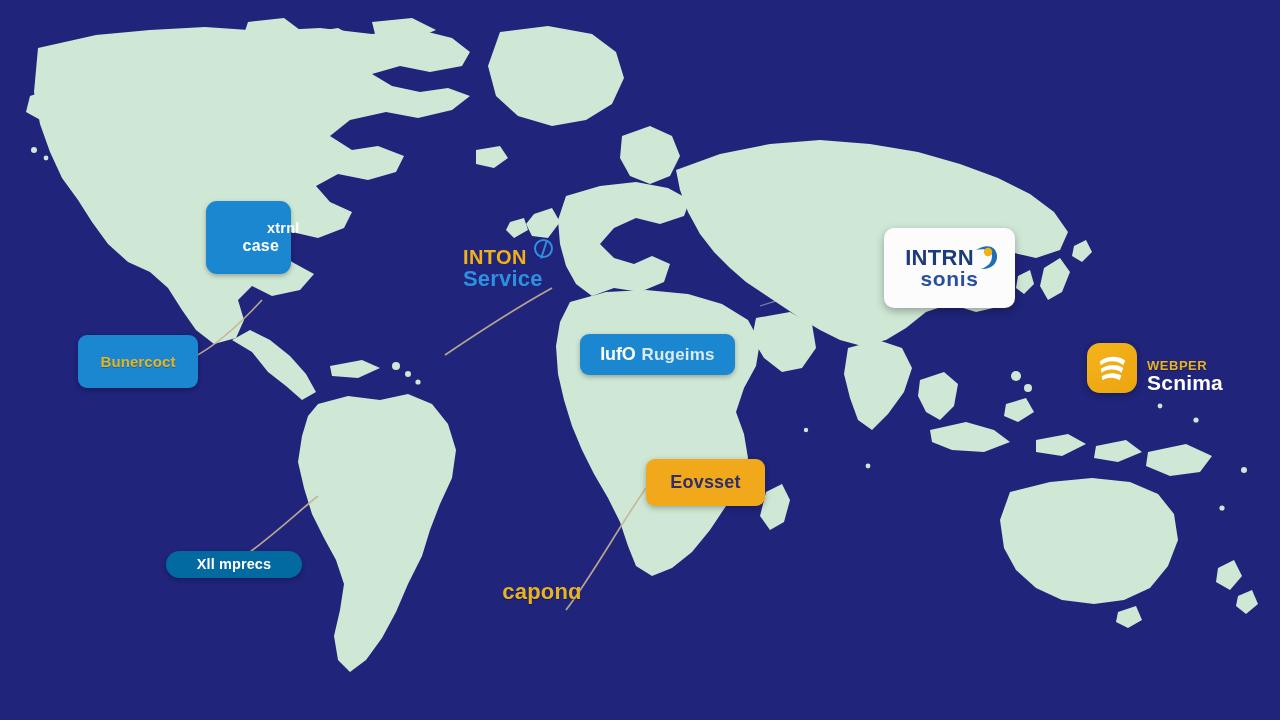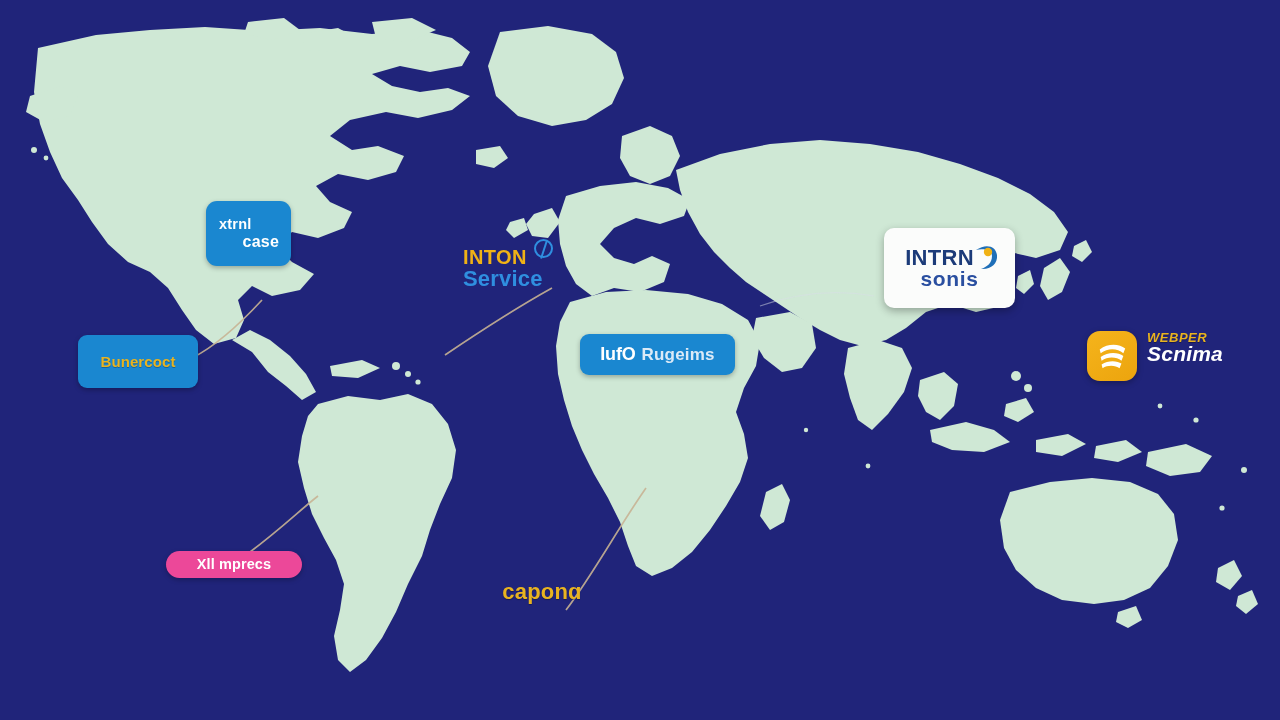--- a/index.html
+++ b/index.html
@@ -35,24 +35,25 @@
     flex-direction: column;
     align-items: center;
     justify-content: center;
     line-height: 1.02;
     white-space: nowrap;
   }
 
   
   .b-xtrnl {
     left: 206px; top: 201px;
-    width: 85px; height: 65px;
+    width: 85px; height: 73px;
     background: #1a87d0;
     border-radius: 11px;
     box-shadow: 0 2px 5px rgba(0,0,0,.28);
+    padding-left: 48px;
   }
   .b-xtrnl .l1 {
     color: #ffffff; font-weight: 700; font-size: 14.5px;
     letter-spacing: .2px; align-self: flex-start; margin-left: 13px;
   }
   .b-xtrnl .l2 {
     color: #ffffff; font-weight: 700; font-size: 16px;
     letter-spacing: .2px; align-self: flex-end; margin-right: 12px; margin-top: 2px;
   }
 
@@ -109,21 +110,21 @@
     box-shadow: 0 3px 8px rgba(0,0,0,.3);
   }
   .b-intrn .l1 {
     color: #1c3b79; font-weight: 800; font-size: 22px; letter-spacing: .3px;
     position: relative; padding-right: 20px;
   }
   .b-intrn .l2 { color: #2a4fa0; font-weight: 800; font-size: 21px; letter-spacing: .6px; margin-top: -1px; }
   .intrn-swoosh { position: absolute; right: -4px; top: -4px; width: 26px; height: 28px; }
 
   
-  .b-scnima { left: 1080px; top: 331px; width: 150px; height: 62px; flex-direction: row; align-items: flex-start; font-style: italic; }
+  .b-scnima { left: 1080px; top: 331px; width: 150px; height: 62px; flex-direction: row; align-items: flex-end; }
   .sc-icon {
     width: 50px; height: 50px; border-radius: 13px;
     background: linear-gradient(145deg,#f5b41c,#eca40d);
     box-shadow: 0 2px 6px rgba(0,0,0,.3);
     display: flex; align-items: center; justify-content: center; flex: none;
   }
   .sc-text { margin-left: 10px; display: flex; flex-direction: column; }
   .sc-text .l1 {
     color: #e8b320; font-weight: 800; font-size: 13px; letter-spacing: .5px;
     text-shadow: 0 1px 0 rgba(0,0,0,.3);
@@ -143,21 +144,21 @@
     border-left: 13px solid transparent; border-right: 5px solid transparent;
     border-top: 14px solid #fdfdfd;
   }
   .b-bubble .l1 { color: #1c3b79; font-weight: 800; font-size: 17px; letter-spacing: .1px; }
   .b-bubble .l2 { color: #3b62b5; font-weight: 700; font-size: 14px; letter-spacing: .4px; margin-top: 1px; }
 
   
   .b-pill {
     left: 166px; top: 551px;
     width: 136px; height: 27px;
-    background: #ec4899;
+    background: #0369a1;
     border-radius: 14px;
     flex-direction: row;
     box-shadow: 0 2px 5px rgba(0,0,0,.25);
   }
   .b-pill .l1 { color: #ffffff; font-weight: 700; font-size: 14.5px; letter-spacing: .1px; }
 
   
   .b-eov {
     left: 646px; top: 459px;
     width: 119px; height: 47px;
@@ -338,19 +339,22 @@
       <span class="l1">WEBPER</span>
       <span class="l2">Scnima</span>
     </span>
   </div>
 
 
   <div class="badge b-pill">
     <span class="l1">Xll mprecs</span>
   </div>
 
+  <div class="badge b-eov">
+    <span class="l1">Eovsset</span>
+  </div>
 
 
   <div class="badge b-capona">
     <span class="l1">caponɑ</span>
   </div>
 
 </div>
 
 </body></html>

